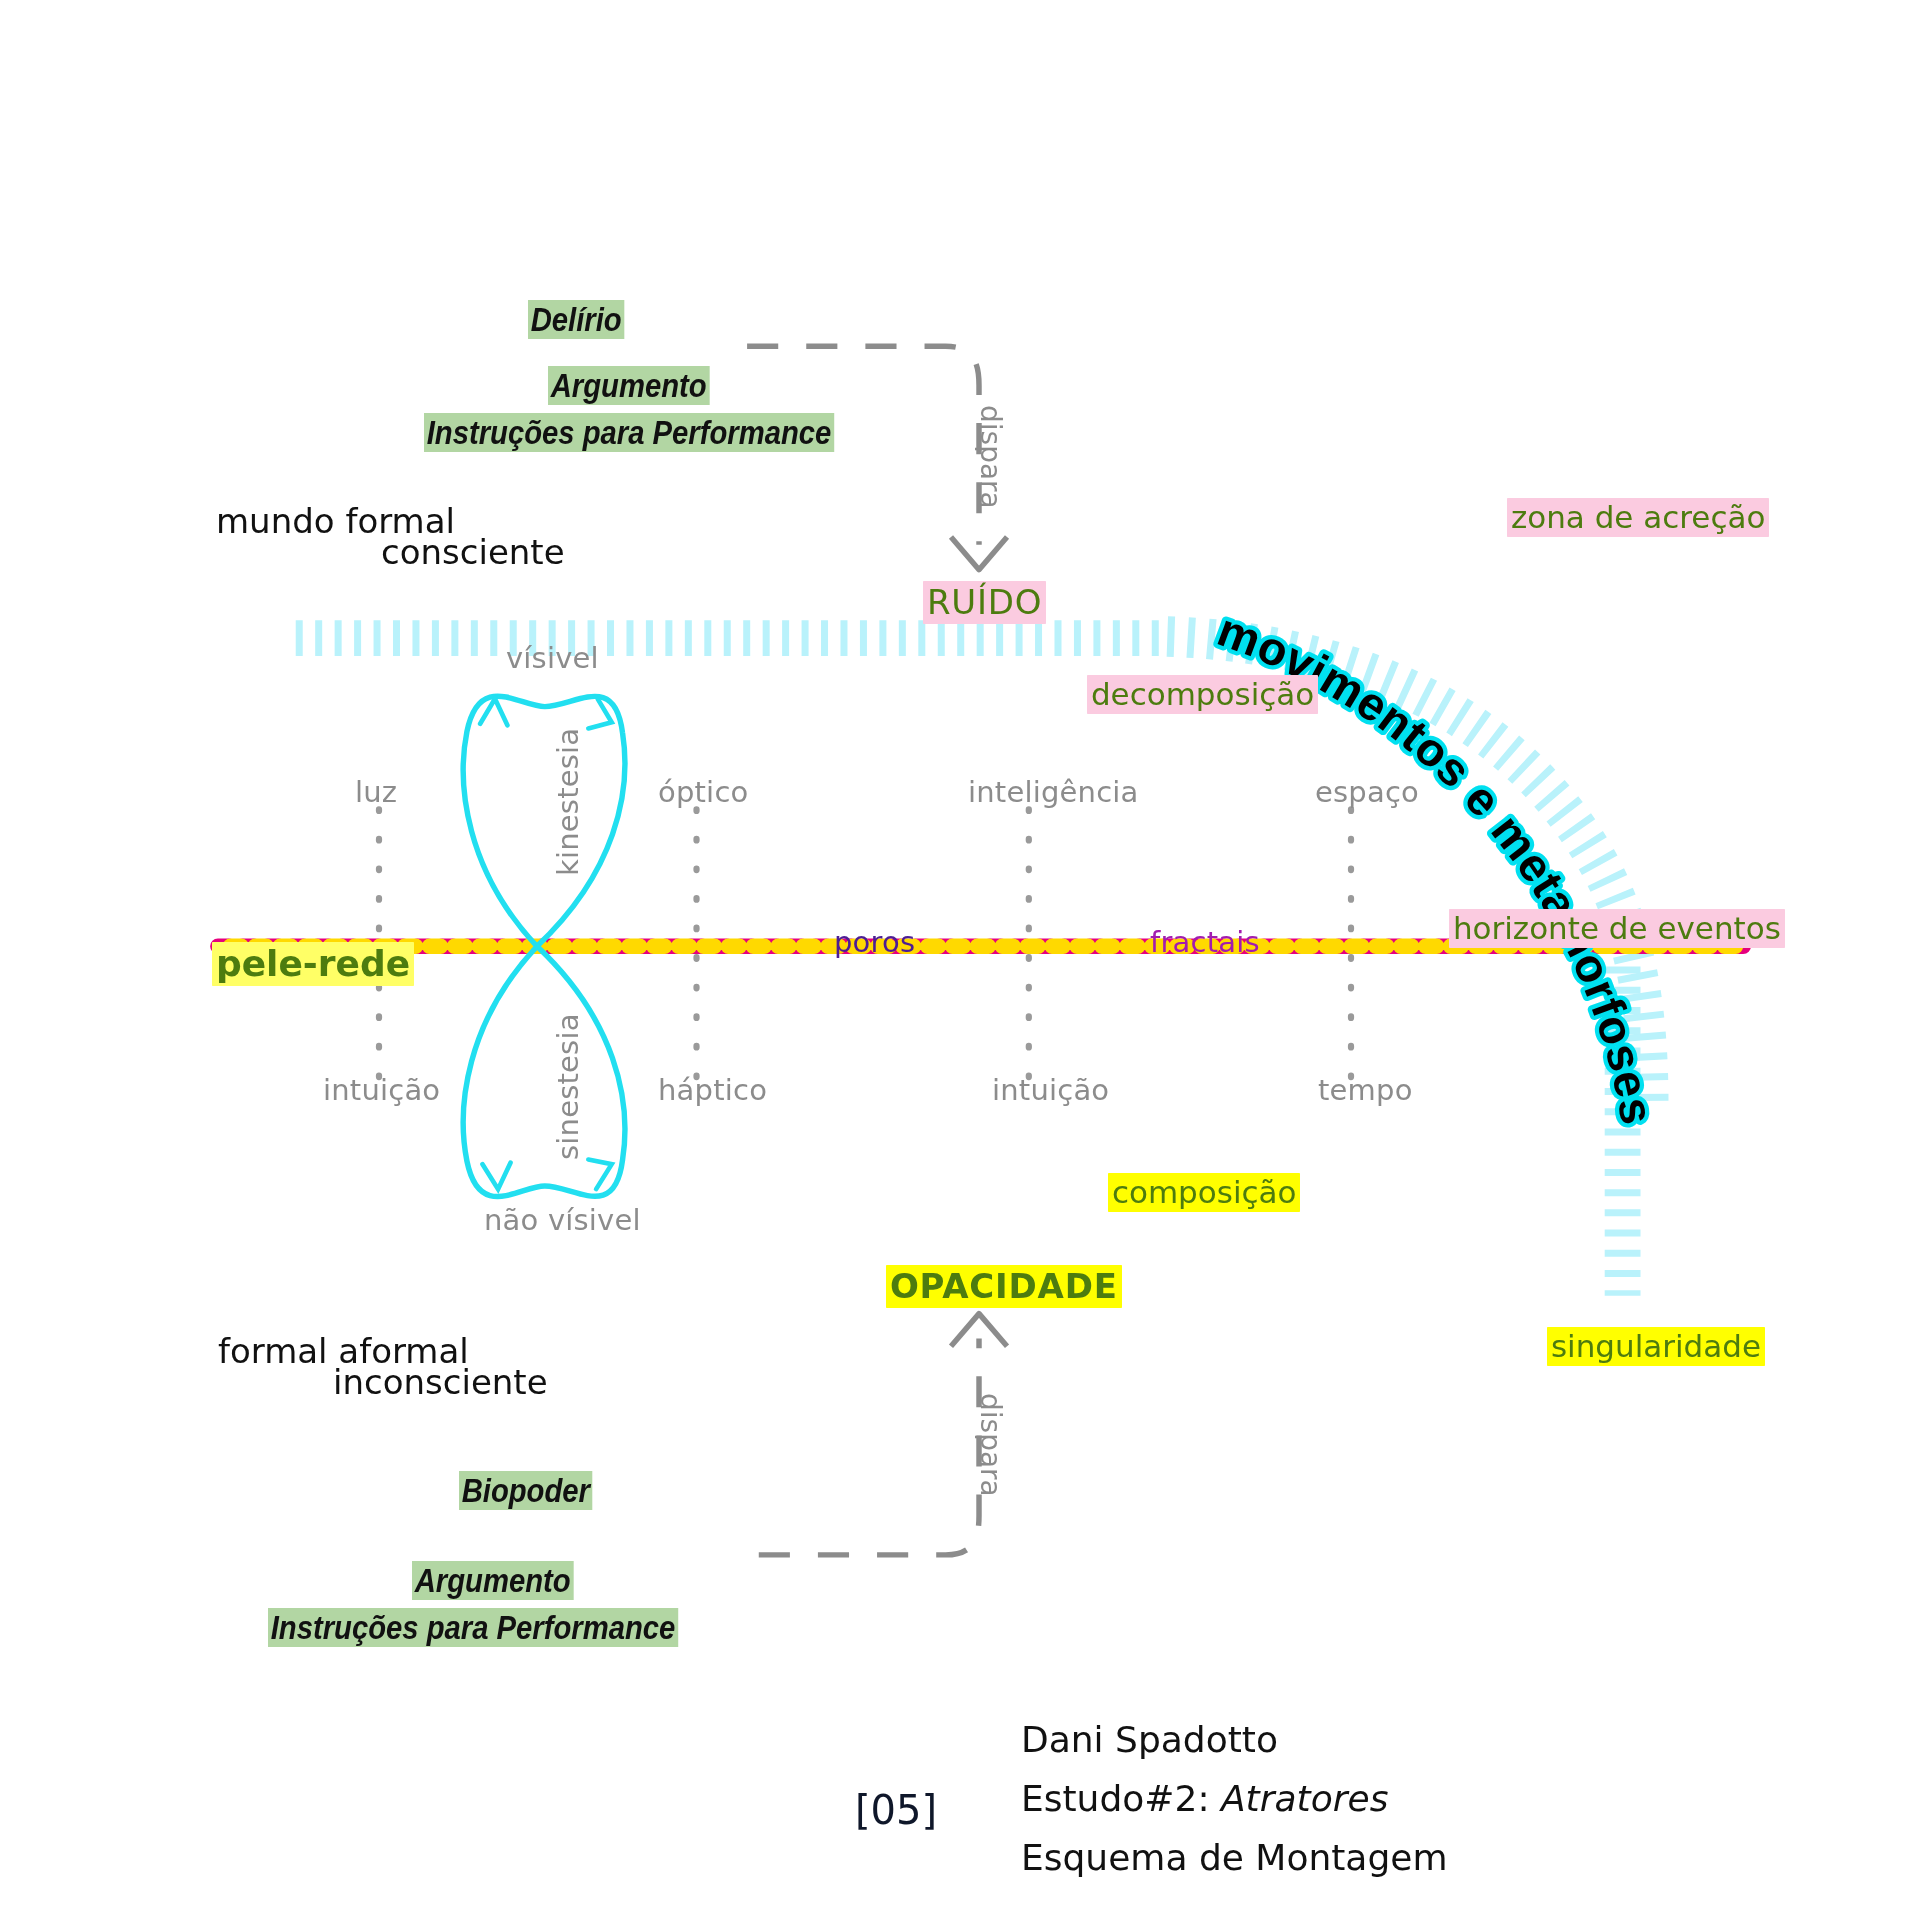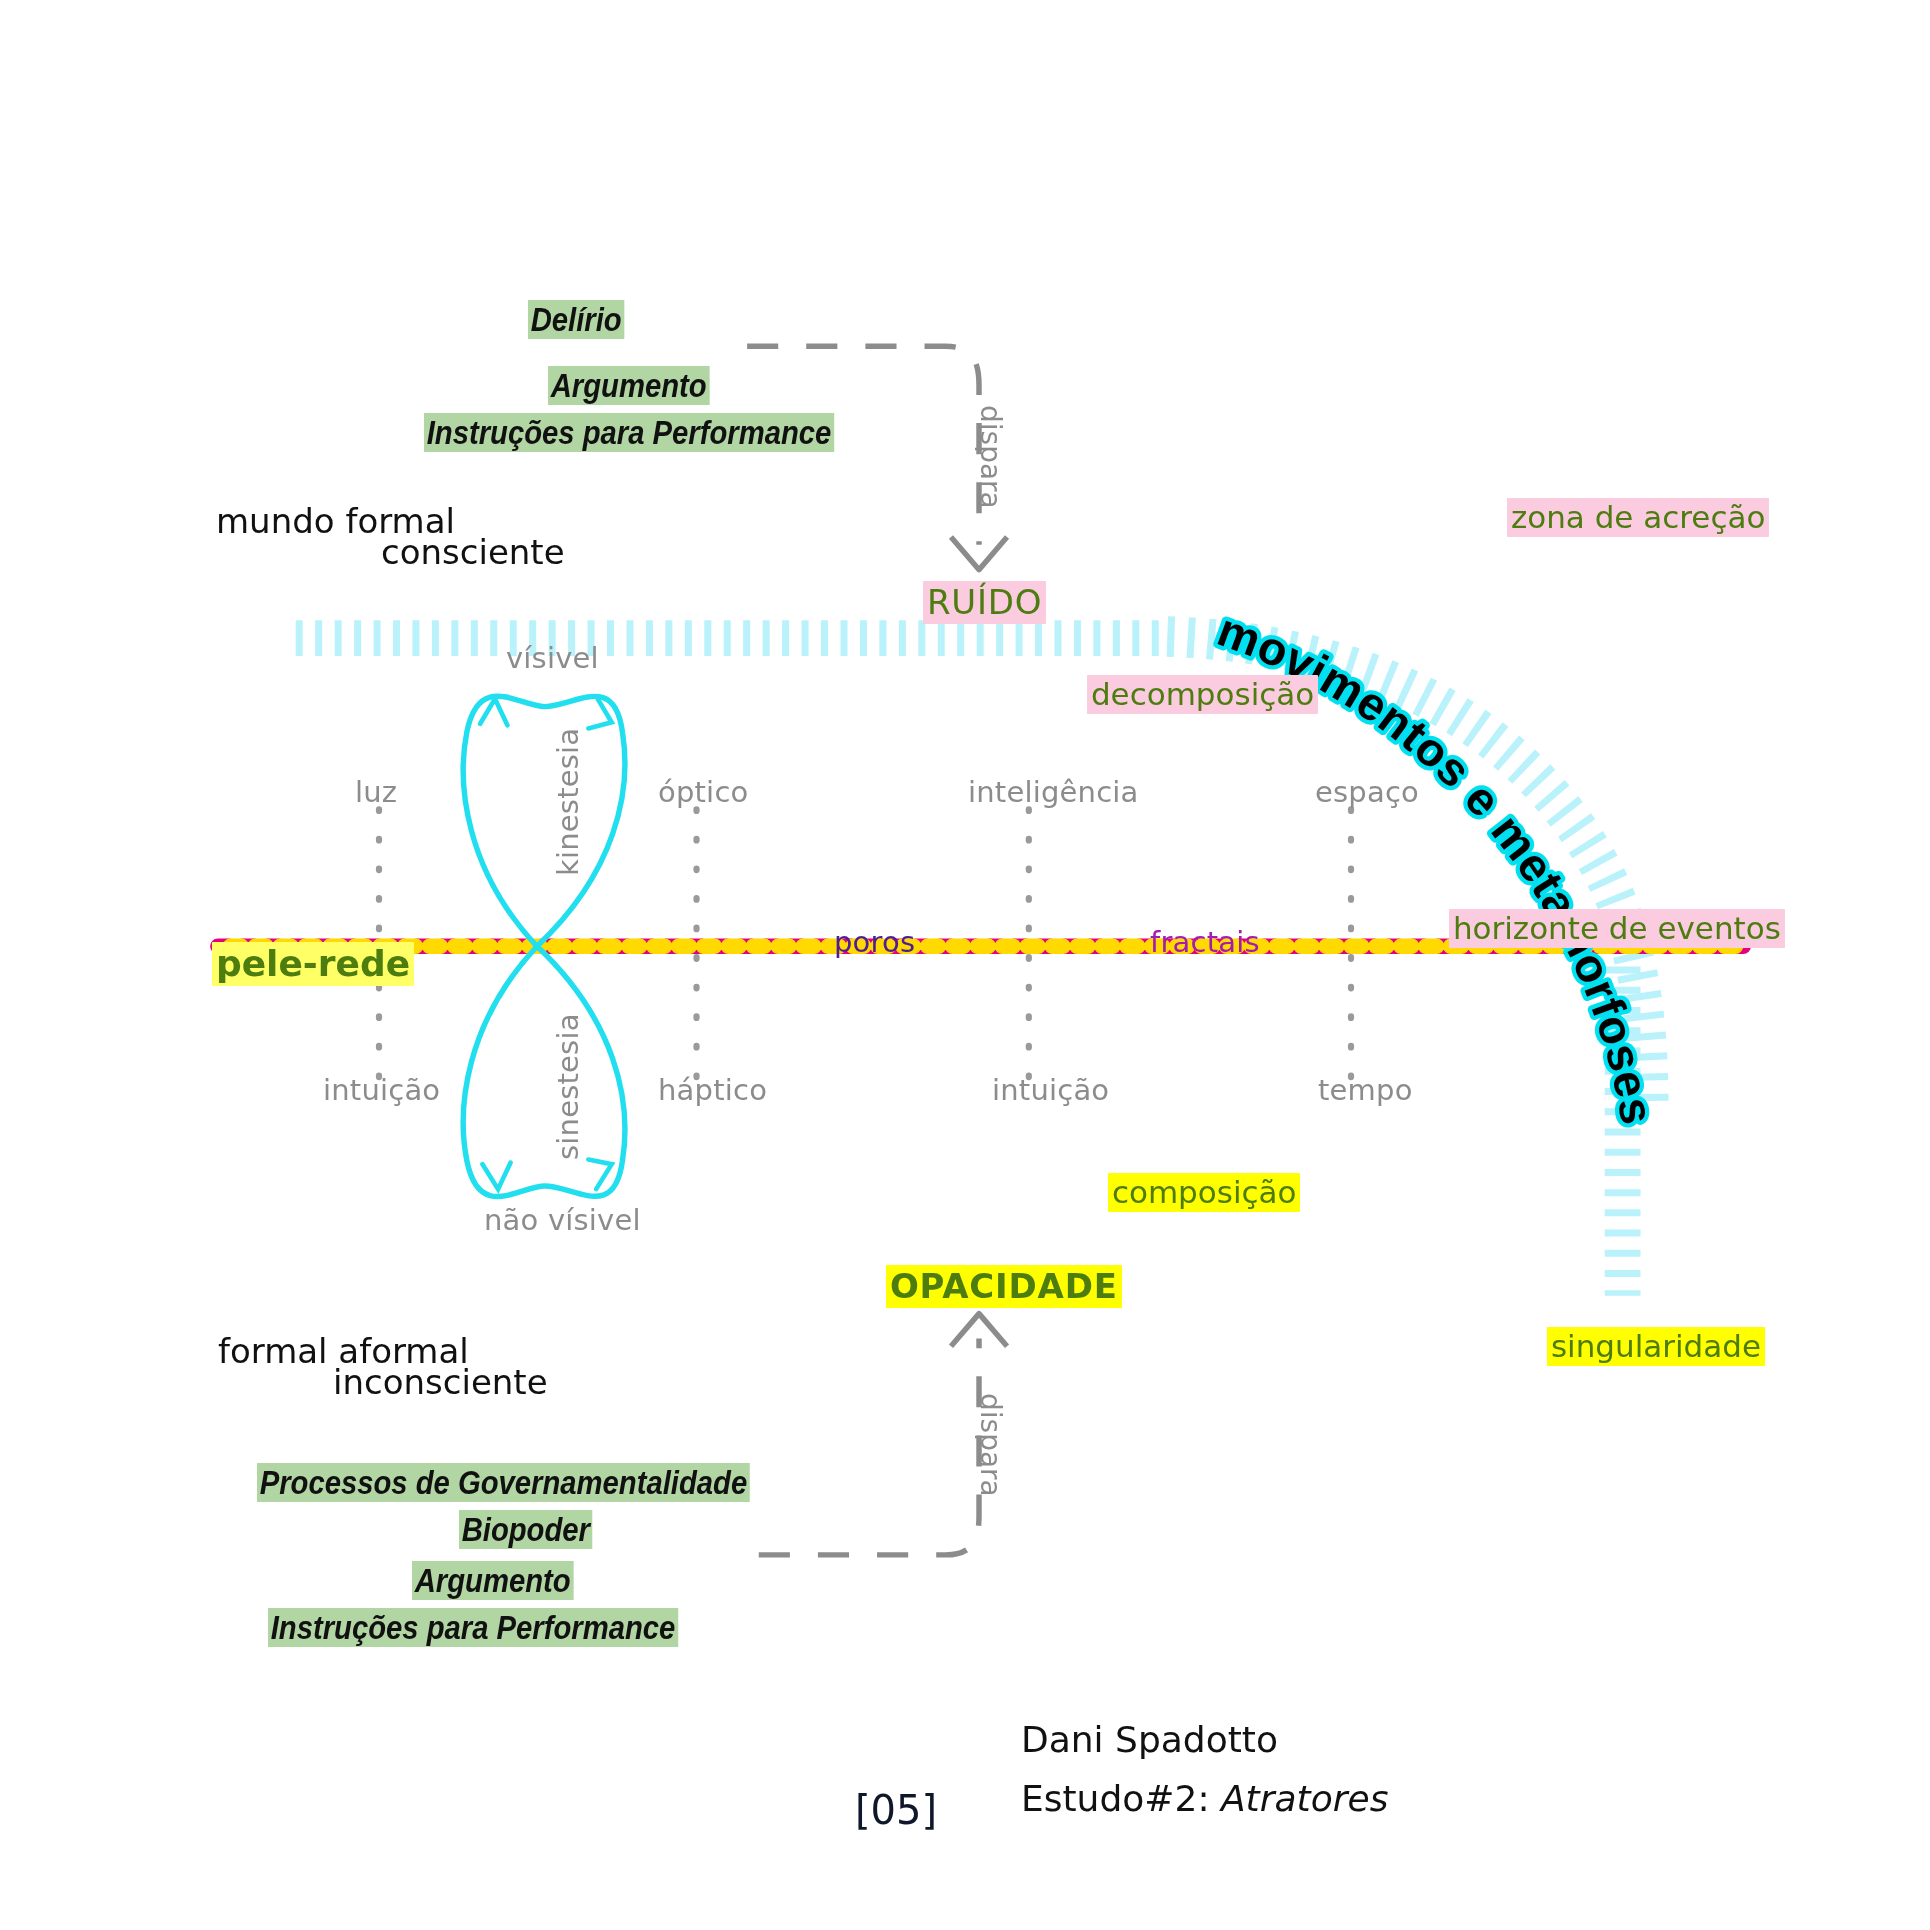--- a/index.html
+++ b/index.html
@@ -206,30 +206,30 @@
   <div class="lbl" style="left:878px;top:1269px;">
     <span class="hl hl-yellow-cap">OPACIDADE</span>
   </div>
 
   <div class="lbl dispara" style="left:1004px;top:1393px;transform:rotate(90deg);">dispara</div>
 
   <div class="lbl world" style="left:218px;top:1334px;">formal aformal</div>
   <div class="lbl world" style="left:333px;top:1365px;">inconsciente</div>
 
   <div class="green-wrap" style="left:257px;top:1463px;width:560px;text-align:center;">
-    <div><span class="green">Processos de Governamentalidade</span></div>
     <div style="margin-top:7.8px;"><span class="green">Biopoder</span></div>
   </div>
 
   <div class="green-wrap" style="left:257px;top:1561px;width:498px;text-align:center;">
     <div><span class="green">Argumento</span></div>
     <div style="margin-top:7.8px;"><span class="green">Instruções para Performance</span></div>
   </div>
 
   <div class="lbl pageno" style="left:855px;top:1790px;">[05]</div>
 
   <div class="lbl credit" style="left:1021px;top:1722px;">Dani Spadotto</div>
   <div class="lbl credit" style="left:1021px;top:1781px;">
     <span>Estudo#2: </span><i>Atratores</i>
   </div>
+  <div class="lbl credit" style="left:1021px;top:1840px;">Esquema de Montagem</div>
 
 </div>
 
 
 </body></html>

